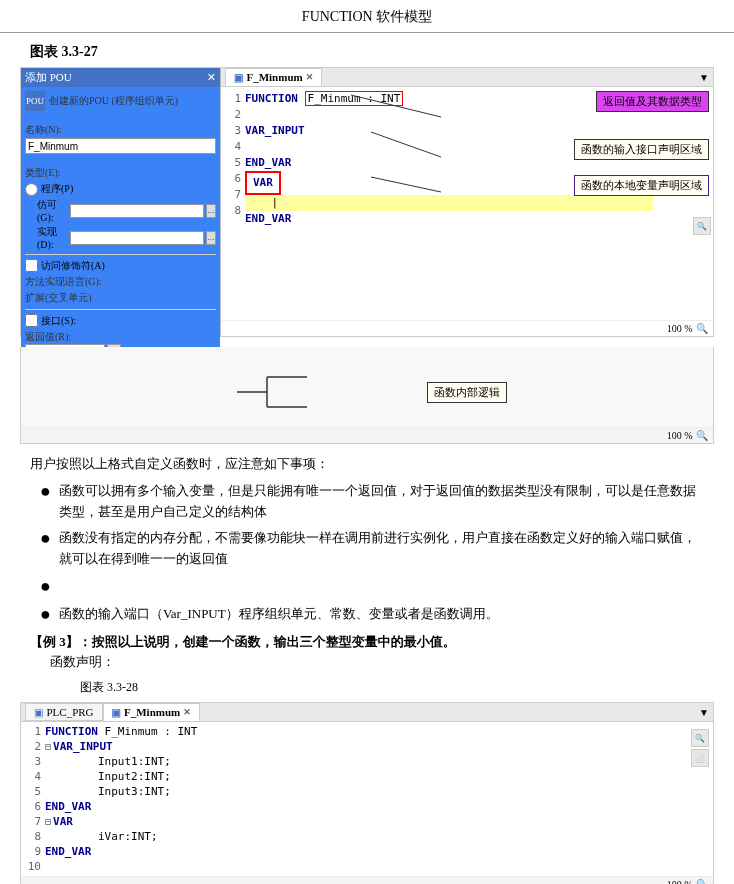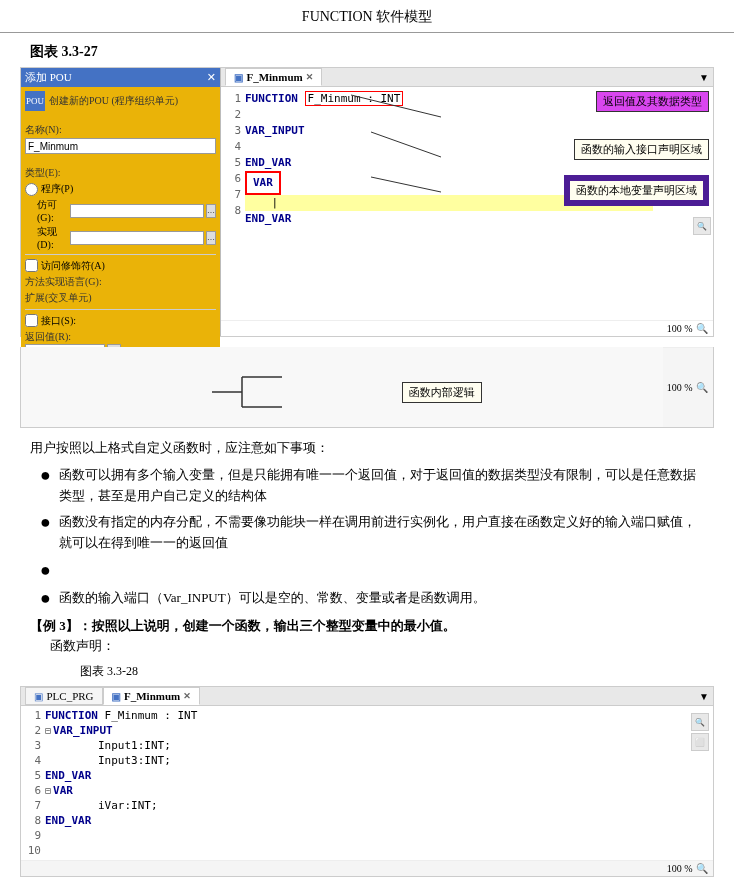--- a/index.html
+++ b/index.html
@@ -48,21 +48,21 @@
       display: flex;
       justify-content: space-between;
       align-items: center;
     }
     .panel-titlebar-close {
       cursor: pointer;
       font-size: 11px;
     }
     .panel-body {
       padding: 4px;
-      background: #eab308;
+      background: #3b82f6;
     }
     .panel-row {
       display: flex;
       align-items: center;
       margin-bottom: 4px;
     }
     .panel-icon {
       width: 20px;
       height: 20px;
       background: #4472c4;
@@ -467,36 +467,36 @@
 
         <line x1="130" y1="8" x2="220" y2="30" stroke="#333" stroke-width="1"></line>
 
         <line x1="150" y1="45" x2="220" y2="70" stroke="#333" stroke-width="1"></line>
 
         <line x1="150" y1="90" x2="220" y2="105" stroke="#333" stroke-width="1"></line>
       </svg>
 
       <div style="position:absolute; top:4px; right:4px; border:1px solid #333; background:#d946ef; font-size:11px; padding:2px 6px; white-space:nowrap;">返回值及其数据类型</div>
       <div style="position:absolute; top:52px; right:4px; border:1px solid #333; background:#fffef0; font-size:11px; padding:2px 6px; white-space:nowrap;">函数的输入接口声明区域</div>
-      <div style="position:absolute; top:88px; right:4px; border:6px solid #4c1d95; background:#fffef0; font-size:11px; padding:2px 6px; white-space:nowrap;">函数的本地变量声明区域</div>
+      <div style="position:absolute; top:88px; right:4px; border:1px solid #4c1d95; background:#fffef0; font-size:11px; padding:2px 6px; white-space:nowrap;">函数的本地变量声明区域</div>
 
       <div style="position:absolute; right:2px; top:130px; display:flex; flex-direction:column; gap:2px;">
         <div class="rt-btn">🔍</div>
       </div>
 
       <div class="editor-zoom">
         <span>100 %</span>
         <span>🔍</span>
       </div>
     </div>
   </div>
 
 </div>
 
-<div style="margin:0 20px 10px 20px; border:1px solid #ccc; border-top:none; background:#f8f8f8; min-height:80px; display:flex; flex-direction:row; position:relative;">
+<div style="margin:0 20px 10px 20px; border:1px solid #ccc; border-top:none; background:#f8f8f8; min-height:80px; display:flex; flex-direction:column; position:relative;">
   <div style="flex:1; display:flex; align-items:center; justify-content:center; padding:20px 0 10px 0;">
 
     <svg width="200" height="50">
       <line x1="10" y1="25" x2="40" y2="25" stroke="#333" stroke-width="1.5"></line>
       <line x1="40" y1="10" x2="40" y2="40" stroke="#333" stroke-width="1.5"></line>
       <line x1="40" y1="10" x2="80" y2="10" stroke="#333" stroke-width="1.5"></line>
       <line x1="40" y1="40" x2="80" y2="40" stroke="#333" stroke-width="1.5"></line>
     </svg>
     <div style="border:1px solid #333; background:#fffef0; font-size:11px; padding:2px 6px; white-space:nowrap;">函数内部逻辑</div>
   </div>
@@ -515,21 +515,21 @@
   </li>
   <li>
     <span class="bullet-dot">●</span>
     <span>函数没有指定的内存分配，不需要像功能块一样在调用前进行实例化，用户直接在函数定义好的输入端口赋值，就可以在得到唯一一的返回值</span>
   </li>
   <li>
     <span class="bullet-dot">●</span>
   </li>
   <li>
     <span class="bullet-dot">●</span>
-    <span>函数的输入端口（Var_INPUT）可以是空的、常数、变量或者是函数调用。</span>
+    <span>函数的输入端口（Var_INPUT）程序组织单元、常数、变量或者是函数调用。</span>
   </li>
 </ul>
 
 <div class="example-label">【例 3】：按照以上说明，创建一个函数，输出三个整型变量中的最小值。</div>
 <div class="example-text">函数声明：</div>
 <div class="section-label" style="margin-left:80px; font-size:12px; font-weight:normal;">图表 3.3-28</div>
 
 <div class="figure2-area" style="position:relative;">
 
   <div class="figure2-tabs">
@@ -555,20 +555,21 @@
       <div>6</div>
       <div>7</div>
       <div>8</div>
       <div>9</div>
       <div>10</div>
     </div>
     <div class="f2-content">
       <div class="f2-line"><span class="kw">FUNCTION</span> F_Minmum : INT</div>
       <div class="f2-line"><span class="collapse-icon">⊟</span><span class="kw">VAR_INPUT</span></div>
       <div class="f2-line">        Input1:INT;</div>
+      <div class="f2-line">        Input2:INT;</div>
       <div class="f2-line">        Input3:INT;</div>
       <div class="f2-line"><span class="kw">END_VAR</span></div>
       <div class="f2-line"><span class="collapse-icon">⊟</span><span class="kw">VAR</span></div>
       <div class="f2-line">        iVar:INT;</div>
       <div class="f2-line"><span class="kw">END_VAR</span></div>
       <div class="f2-line">&nbsp;</div>
     </div>
 
     <div style="position:absolute; right:4px; top:26px; display:flex; flex-direction:column; gap:2px;">
       <div class="rt-btn">🔍</div>

